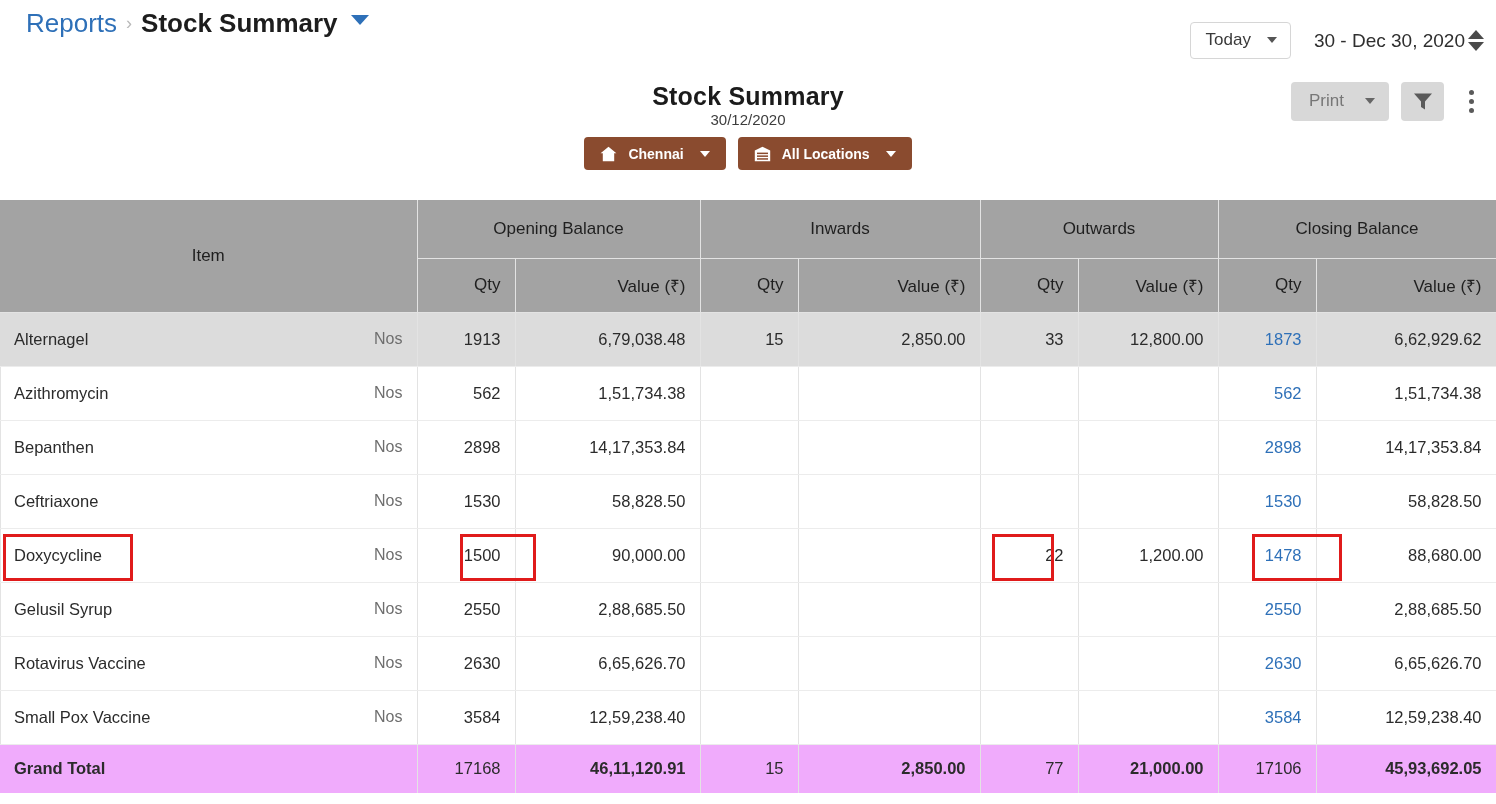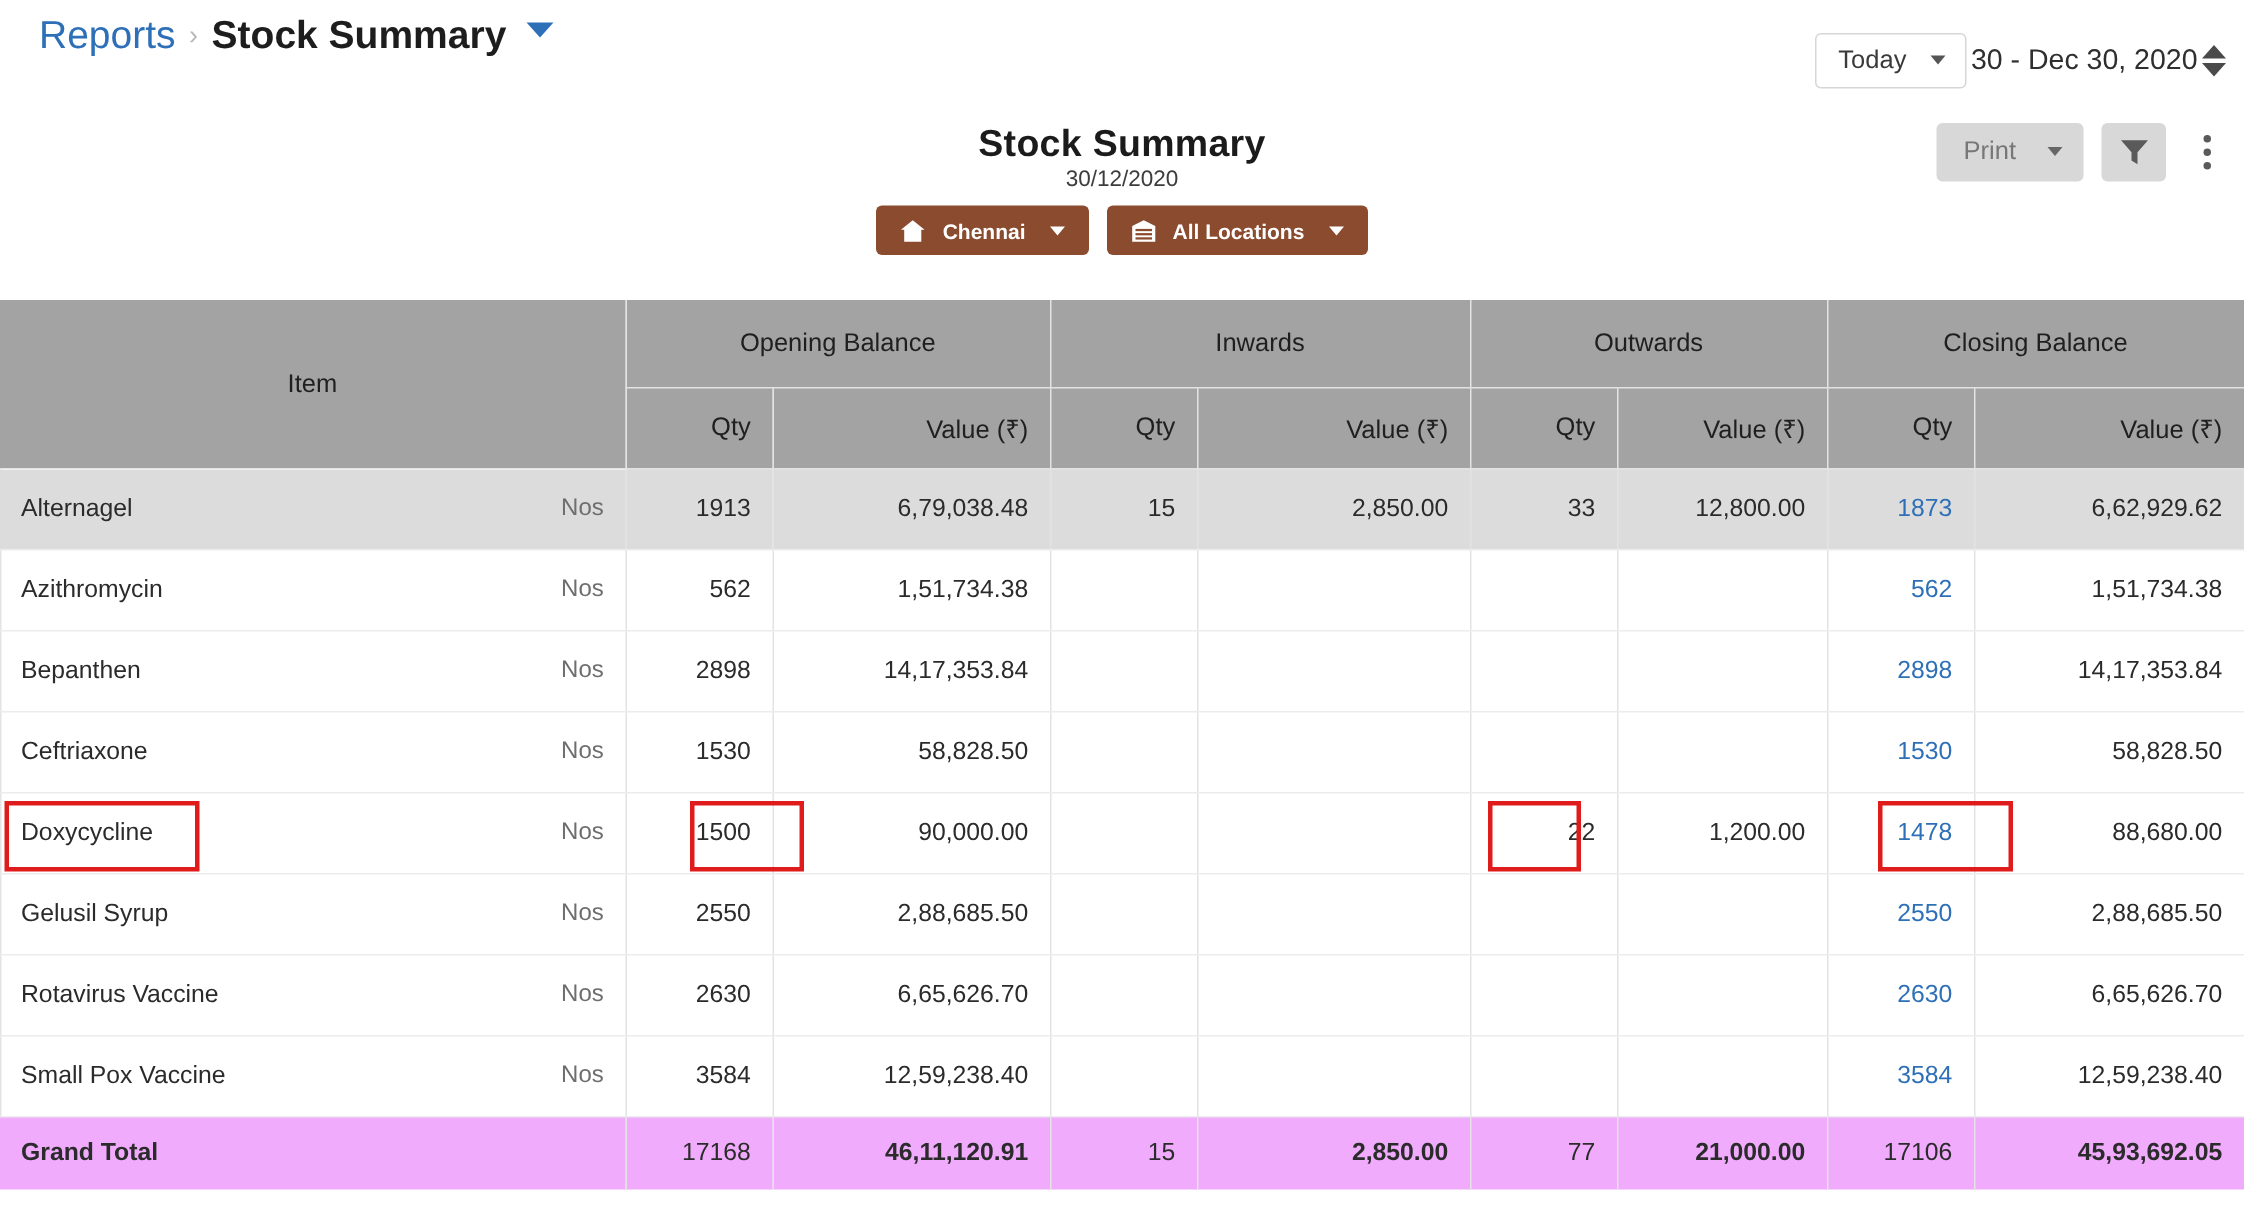--- a/index.html
+++ b/index.html
@@ -71,21 +71,21 @@
   .today-btn .tcaret {
     margin-left: 16px;
     width: 0; height: 0;
     border-left: 5px solid transparent;
     border-right: 5px solid transparent;
     border-top: 6px solid #555;
   }
   .date-text {
     font-size: 19px;
     color: #2f2f2f;
-    margin-left: 3px;
+    margin-left: 23px;
     white-space: nowrap;
   }
   .spinner {
     margin-left: 3px;
     display: flex; flex-direction: column;
     justify-content: center;
     gap: 3px;
     cursor: pointer;
   }
   .spinner .up, .spinner .dn {

